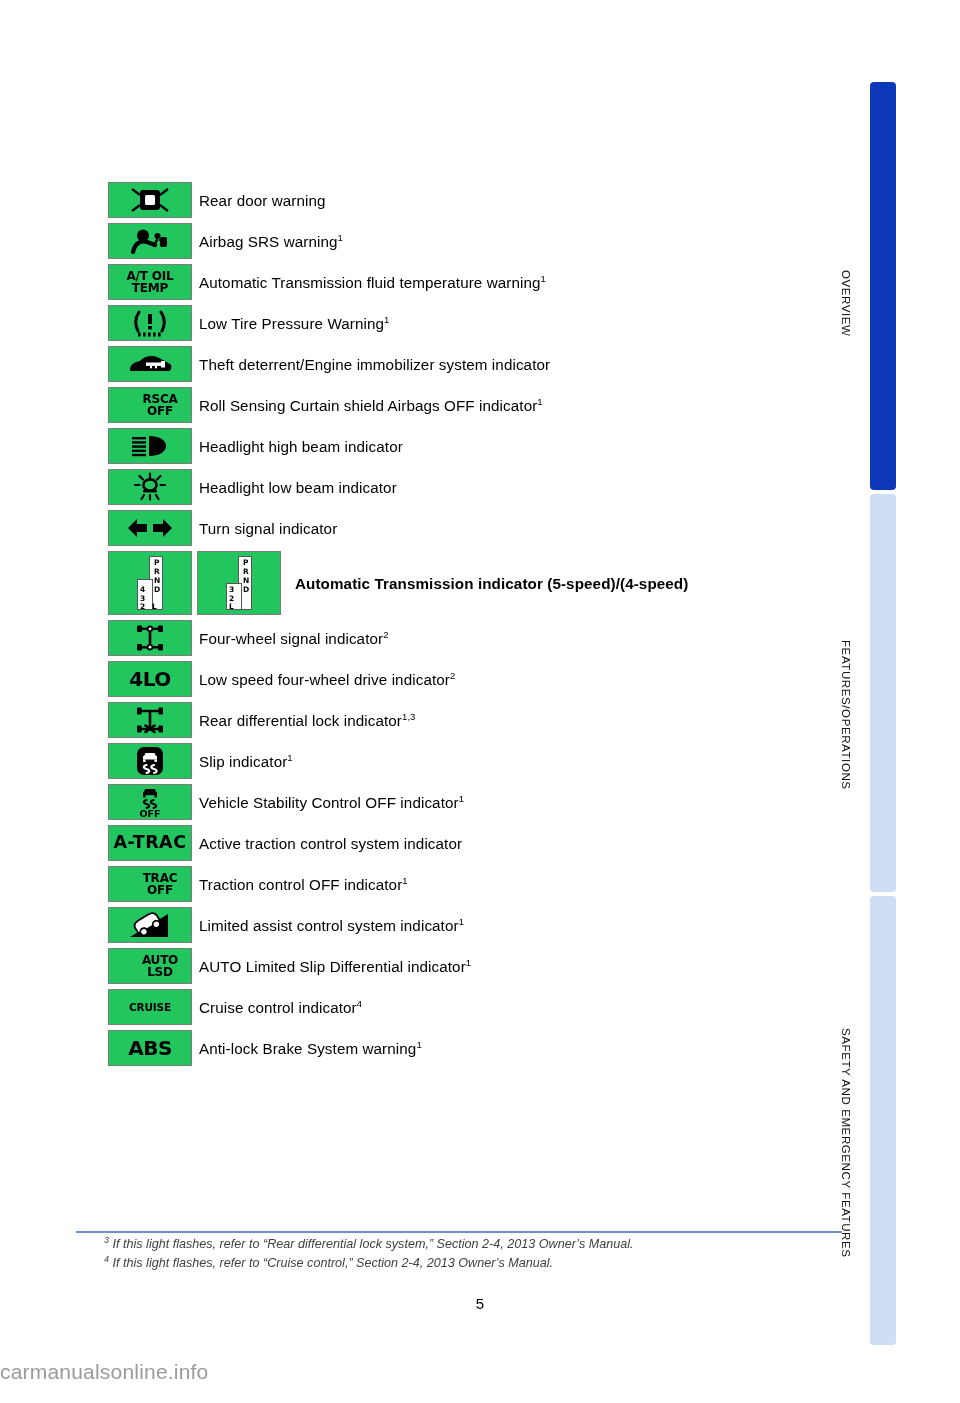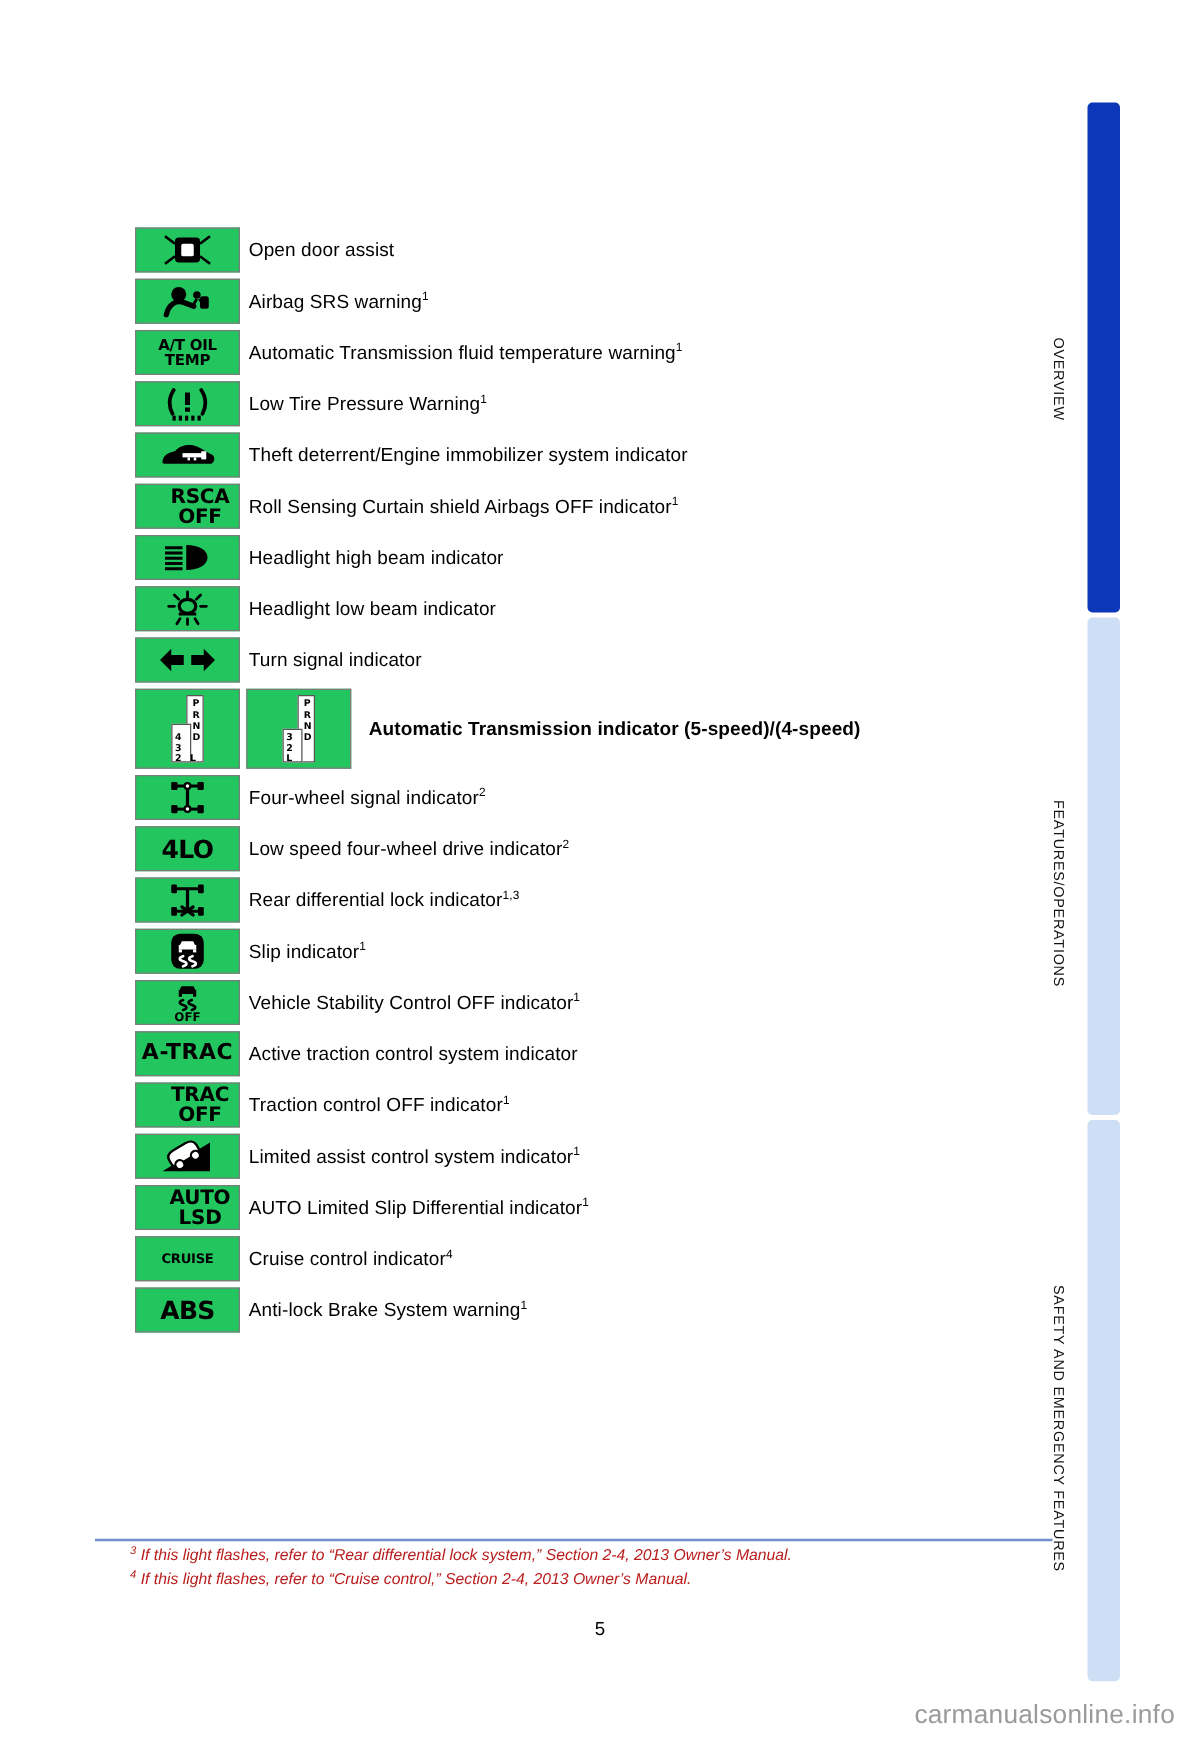--- a/index.html
+++ b/index.html
@@ -46,21 +46,21 @@
   .iconbox.tall{height:64px;}
   .iconbox svg{display:block;}
   .boxtext{
     font-family:"DejaVu Sans", sans-serif;
     font-weight:bold;
     color:#000;
     text-align:center;
     line-height:1.02;
     letter-spacing:-0.2px;
   }
-  .bt13{font-size:16px;margin-left:20px;}
+  .bt13{font-size:12px;margin-left:20px;}
   .bt12{font-size:12px;}
   .bt11{font-size:10.5px;}
   .bt19{font-size:20px;letter-spacing:-0.5px;}
   .bt17{font-size:17.5px;letter-spacing:0.5px;}
 
   .desc{
     font-family:"Liberation Sans", sans-serif;
     font-size:15.2px;
     color:#000;
     margin-left:7px;
@@ -86,33 +86,33 @@
   
   .rule{
     position:absolute;left:76px;top:1231px;width:766px;height:2px;
     background:#6f8fd0;
   }
   .footnotes{
     position:absolute;left:104px;top:1234px;width:760px;
     font-family:"Liberation Sans", sans-serif;
     font-style:italic;
     font-size:12.6px;
-    color:#b91c1c;
+    color:#404040;
     line-height:1.45;
   }
   .footnotes sup{font-size:9px;font-style:italic;}
   .pagenum{
     position:absolute;left:0;top:1295px;width:960px;
     text-align:center;
     font-family:"Liberation Sans", sans-serif;
     font-size:15px;color:#000;
   }
   .watermark{
     position:absolute;left:0;top:1360px;width:940px;
-    text-align:right;
+    text-align:left;
     font-family:"Liberation Sans", sans-serif;
     font-size:21px;
     color:#9a9a9a;
     letter-spacing:0.2px;
   }
 </style>
 </head>
 <body>
 
 <div class="page">
@@ -133,21 +133,21 @@
 
     <div class="row">
       <div class="iconbox">
         <svg width="42" height="26" viewBox="0 0 42 26">
           <path d="M14 3 h14 a3 3 0 0 1 3 3 v14 a3 3 0 0 1 -3 3 h-14 a3 3 0 0 1 -3 -3 v-14 a3 3 0 0 1 3 -3 z" fill="#000"></path>
           <rect x="16" y="8" width="10" height="10" rx="1.5" fill="#fff"></rect>
           <path d="M11 8 L3 2 M11 18 L3 24 M31 8 L39 2 M31 18 L39 24" stroke="#000" stroke-width="2.2" fill="none"></path>
         </svg>
       </div>
       <div class="desc">
-        <span>Open door assist</span><sup></sup>
+        <span>Rear door warning</span><sup></sup>
       </div>
     </div>
 
     <div class="row">
       <div class="iconbox">
         <svg width="42" height="26" viewBox="0 0 42 26">
           <circle cx="14" cy="7.5" r="6" fill="#000"></circle>
           <path d="M4 24 C6 15 12 12 18 14 L26 17" stroke="#000" stroke-width="4.2" fill="none" stroke-linecap="round"></path>
           <circle cx="28.5" cy="8" r="3" fill="#000"></circle>
           <path d="M31 12 L35 16 M28 12 L25 17" stroke="#000" stroke-width="2.4" stroke-linecap="round"></path>

